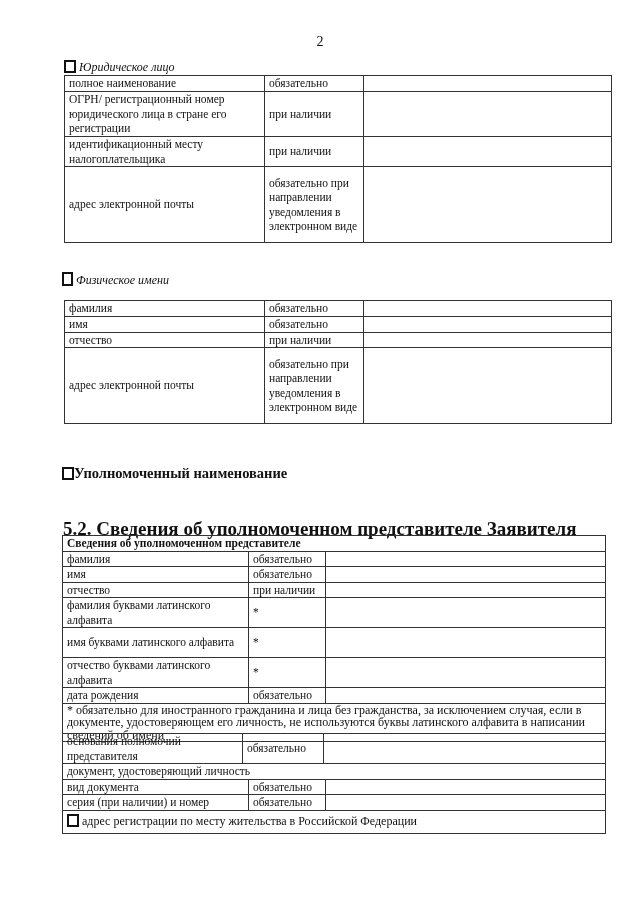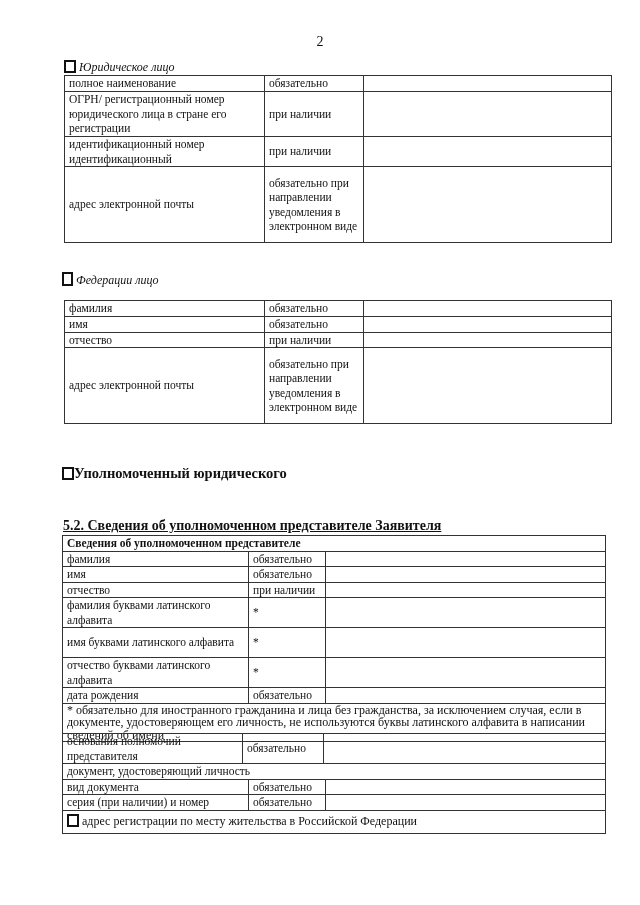--- a/index.html
+++ b/index.html
@@ -6,21 +6,21 @@
   body { width: 640px; height: 905px; position: relative; overflow: hidden;
          font-family: "Liberation Serif", "DejaVu Serif", serif; color: #111; }
   .abs { position: absolute; }
   .page-num { left: 0; width: 640px; top: 34px; text-align: center; font-size: 14px; }
   .cb { display: inline-block; box-sizing: border-box; border: 2px solid #111; background: #fff; vertical-align: -2px; }
   .label-line { font-size: 12px; white-space: nowrap; font-style: italic; }
   table.t { position: absolute; border-collapse: collapse; table-layout: fixed; font-size: 11.5px; line-height: 14.5px; }
   table.t td { border: 1px solid #333; padding: 0 4px; vertical-align: middle; overflow: hidden; }
   .bold { font-weight: bold; }
   .heading-big { font-size: 14.5px; font-weight: bold; white-space: nowrap; }
-  .heading-52 { font-size: 14px; font-weight: bold; text-decoration: underline; white-space: nowrap; }
+  .heading-52 { font-size: 19px; font-weight: bold; white-space: nowrap; }
   .center { text-align: left; }
   .small { font-size: 12px; line-height: 12.5px; margin-top: 40px; }
 </style>
 </head>
 <body>
 
 <div class="abs page-num">2</div>
 
 <div class="abs label-line" style="left:64px; top:60px;">
   <span class="cb" style="width:12px;height:13px;"></span>
@@ -38,35 +38,35 @@
     <td>полное наименование</td>
     <td>обязательно</td>
     <td></td>
   </tr>
   <tr style="height:45px">
     <td>ОГРН/ регистрационный номер юридического лица в стране его регистрации</td>
     <td>при наличии</td>
     <td></td>
   </tr>
   <tr style="height:30px">
-    <td>идентификационный номер идентификационный</td>
+    <td>идентификационный месту налогоплательщика</td>
     <td>при наличии</td>
     <td></td>
   </tr>
   <tr style="height:76px">
     <td>адрес электронной почты</td>
     <td>обязательно при направлении уведомления в электронном виде</td>
     <td></td>
   </tr>
 </tbody>
   </table>
 
 <div class="abs label-line" style="left:62px; top:272px;">
   <span class="cb" style="width:11px;height:14px;"></span>
-  <span>Федерации лицо</span>
+  <span>Физическое имени</span>
 </div>
 
 <table class="t" style="left:64px; top:300px; width:547px;">
   <colgroup>
       <col style="width:200px">
       <col style="width:99px">
       <col style="width:248px">
     </colgroup>
   <tbody>
       <tr style="height:16px">
@@ -86,21 +86,21 @@
   </tr>
   <tr style="height:76px">
     <td>адрес электронной почты</td>
     <td>обязательно при направлении уведомления в электронном виде</td>
     <td></td>
   </tr>
 </tbody>
   </table>
 
 <div class="abs heading-big" style="left:62px; top:465px;">
-  <span class="cb" style="width:12px;height:13px;"></span><span>Уполномоченный юридического</span>
+  <span class="cb" style="width:12px;height:13px;"></span><span>Уполномоченный наименование</span>
 </div>
 
 <div class="abs heading-52" style="left:63px; top:518px;">5.2. Сведения об уполномоченном представителе Заявителя</div>
 
 <table class="t" style="left:62px; top:535px; width:543px;">
   <colgroup>
       <col style="width:186px">
       <col style="width:77px">
       <col style="width:280px">
     </colgroup>

